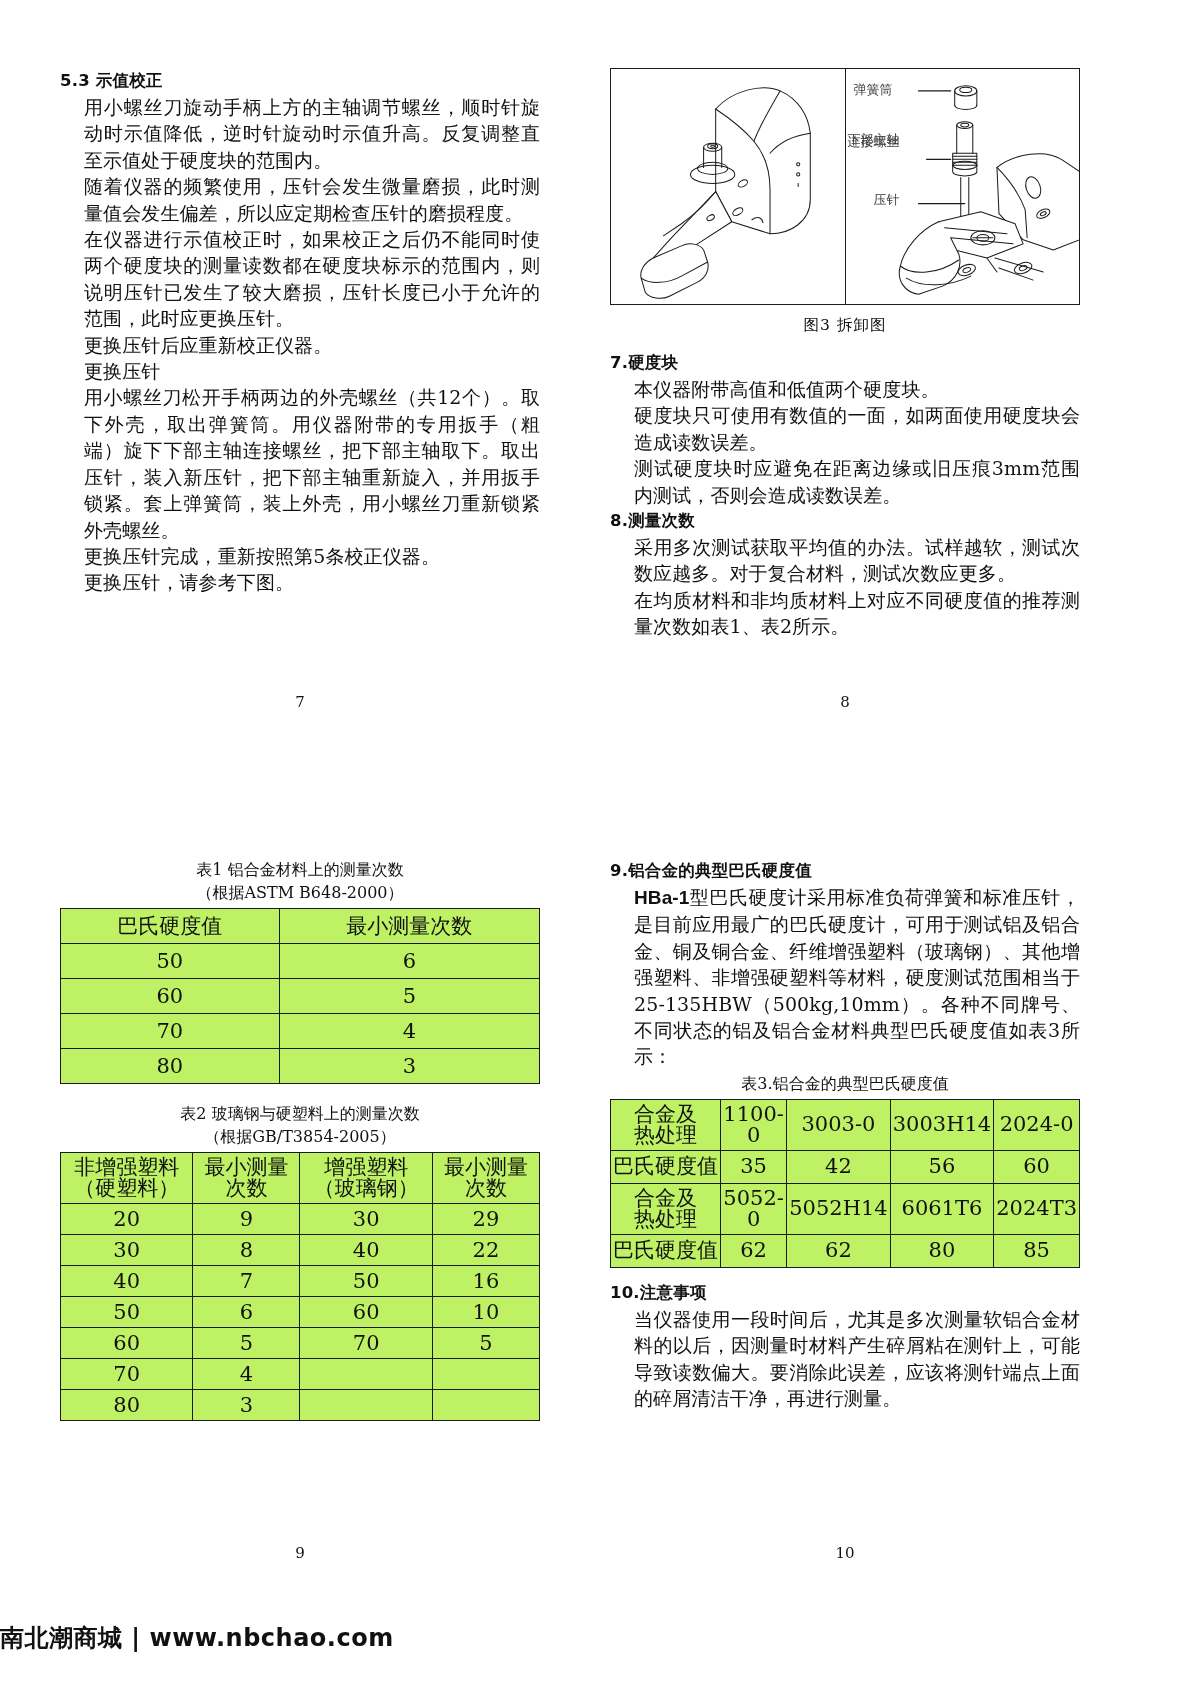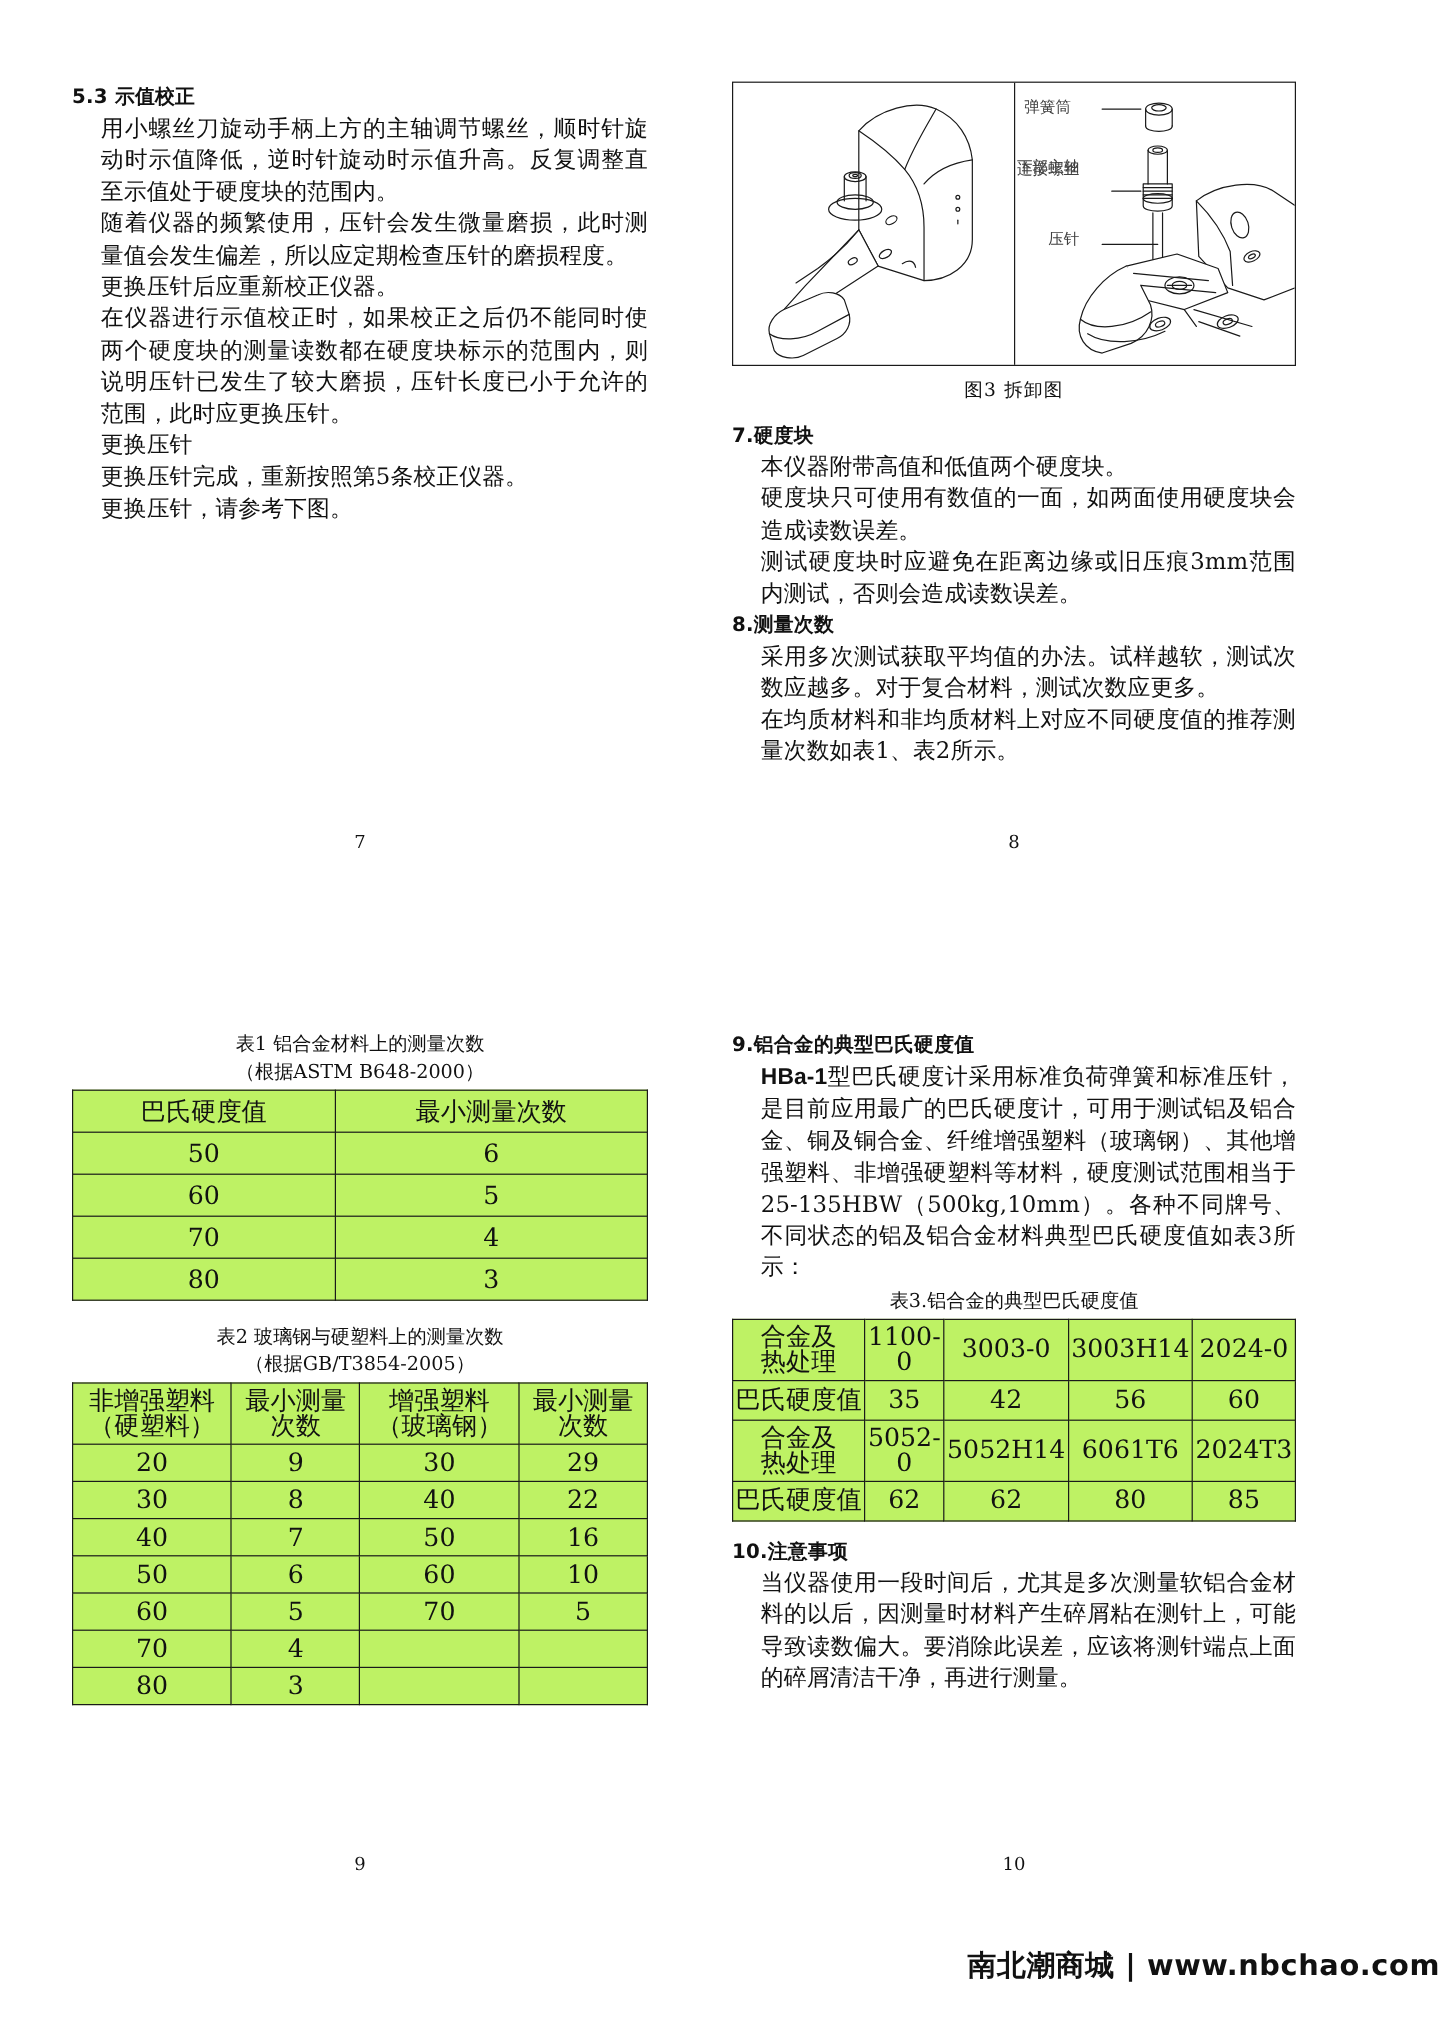--- a/index.html
+++ b/index.html
@@ -115,42 +115,43 @@
   table.t1 td { height: 26px; }
   table.t2 td { height: 22px; }
   table.t3 td { height: 24px; }
   td.lbl { white-space: nowrap; }
 
   
   .footer {
     position: absolute;
     left: 0;
     width: 1200px;
-    text-align: right;
+    text-align: left;
     font-family: "DejaVu Sans", "Liberation Sans", sans-serif;
     font-weight: bold;
     font-size: 24px;
     color: #111;
     letter-spacing: 0.5px;
   }
 </style>
 </head>
 <body>
 
 <div class="page">
 
   <div class="sheet col-left row-top">
 
     <h2 class="heading">5.3 示值校正</h2>
     <p class="para">用小螺丝刀旋动手柄上方的主轴调节螺丝，顺时针旋动时示值降低，逆时针旋动时示值升高。反复调整直至示值处于硬度块的范围内。</p>
 
     <p class="para">随着仪器的频繁使用，压针会发生微量磨损，此时测量值会发生偏差，所以应定期检查压针的磨损程度。</p>
+    <p class="para">在仪器进行示值校正时，如果校正之后仍不能同时使两个硬度块的测量读数都在硬度块标示的范围内，则说明压针已发生了较大磨损，压针长度已小于允许的范围，此时应更换压针。</p>
     <p class="para">更换压针后应重新校正仪器。</p>
-    <p class="para">在仪器进行示值校正时，如果校正之后仍不能同时使两个硬度块的测量读数都在硬度块标示的范围内，则说明压针已发生了较大磨损，压针长度已小于允许的范围，此时应更换压针。</p>
     <p class="para">更换压针</p>
+    <p class="para">用小螺丝刀松开手柄两边的外壳螺丝（共12个）。取下外壳，取出弹簧筒。用仪器附带的专用扳手（粗端）旋下下部主轴连接螺丝，把下部主轴取下。取出压针，装入新压针，把下部主轴重新旋入，并用扳手锁紧。套上弹簧筒，装上外壳，用小螺丝刀重新锁紧外壳螺丝。</p>
     <p class="para">更换压针完成，重新按照第5条校正仪器。</p>
     <p class="para">更换压针，请参考下图。</p>
 
   </div>
   <div class="folio" style="left:60px; top:693px; width:480px;">7</div>
 
   <div class="sheet col-right row-top">
 
     <div class="figure-box">
 

